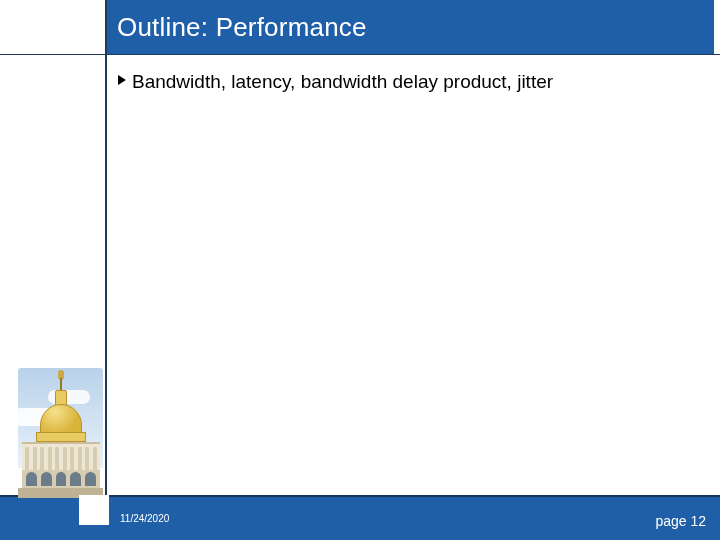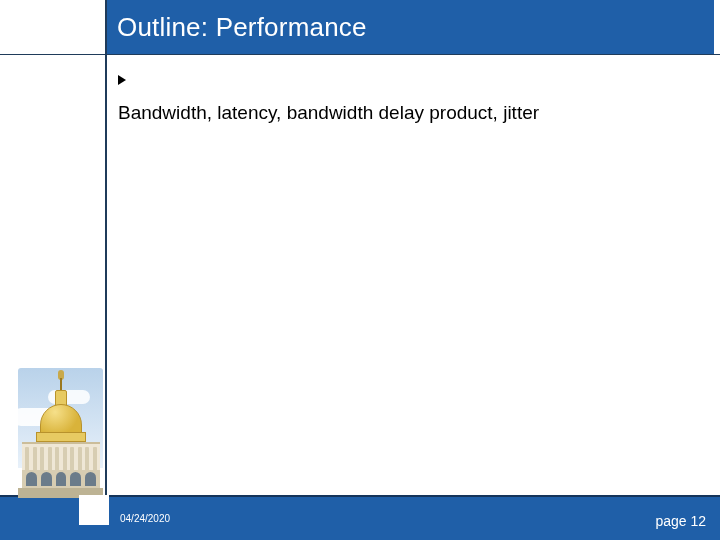--- a/index.html
+++ b/index.html
@@ -31,22 +31,22 @@
   
   .vr {
     position: absolute; left: 105px; top: 0; width: 2px; height: 495px; background: #1f3b5a;
   }
 
   
   .body {
     position: absolute; left: 118px; top: 70px; width: 590px;
   }
   .bullet {
-    display: flex; align-items: flex-start; gap: 16px;
-    font-size: 19px; color: #000; line-height: 1.25; flex-direction: column;
+    display: flex; align-items: flex-start; gap: 6px;
+    font-size: 19px; color: #000; line-height: 1.25;
   }
   .bullet .marker {
     width: 0; height: 0; margin-top: 5px;
     border-top: 5px solid transparent;
     border-bottom: 5px solid transparent;
     border-left: 8px solid #000;
     flex: 0 0 auto;
   }
 
   
@@ -179,17 +179,17 @@
         <div class="arch"></div>
         <div class="arch"></div>
     </div>
     <div class="plinth"></div>
   </div>
 
   <div class="corner-white"></div>
 
   <div class="footer">
     <div class="footer-top-line"></div>
-    <div class="footer-date">04/24/2020</div>
+    <div class="footer-date">11/24/2020</div>
     <div class="footer-page">page 12</div>
   </div>
 
 </div>
 
 </body></html>

